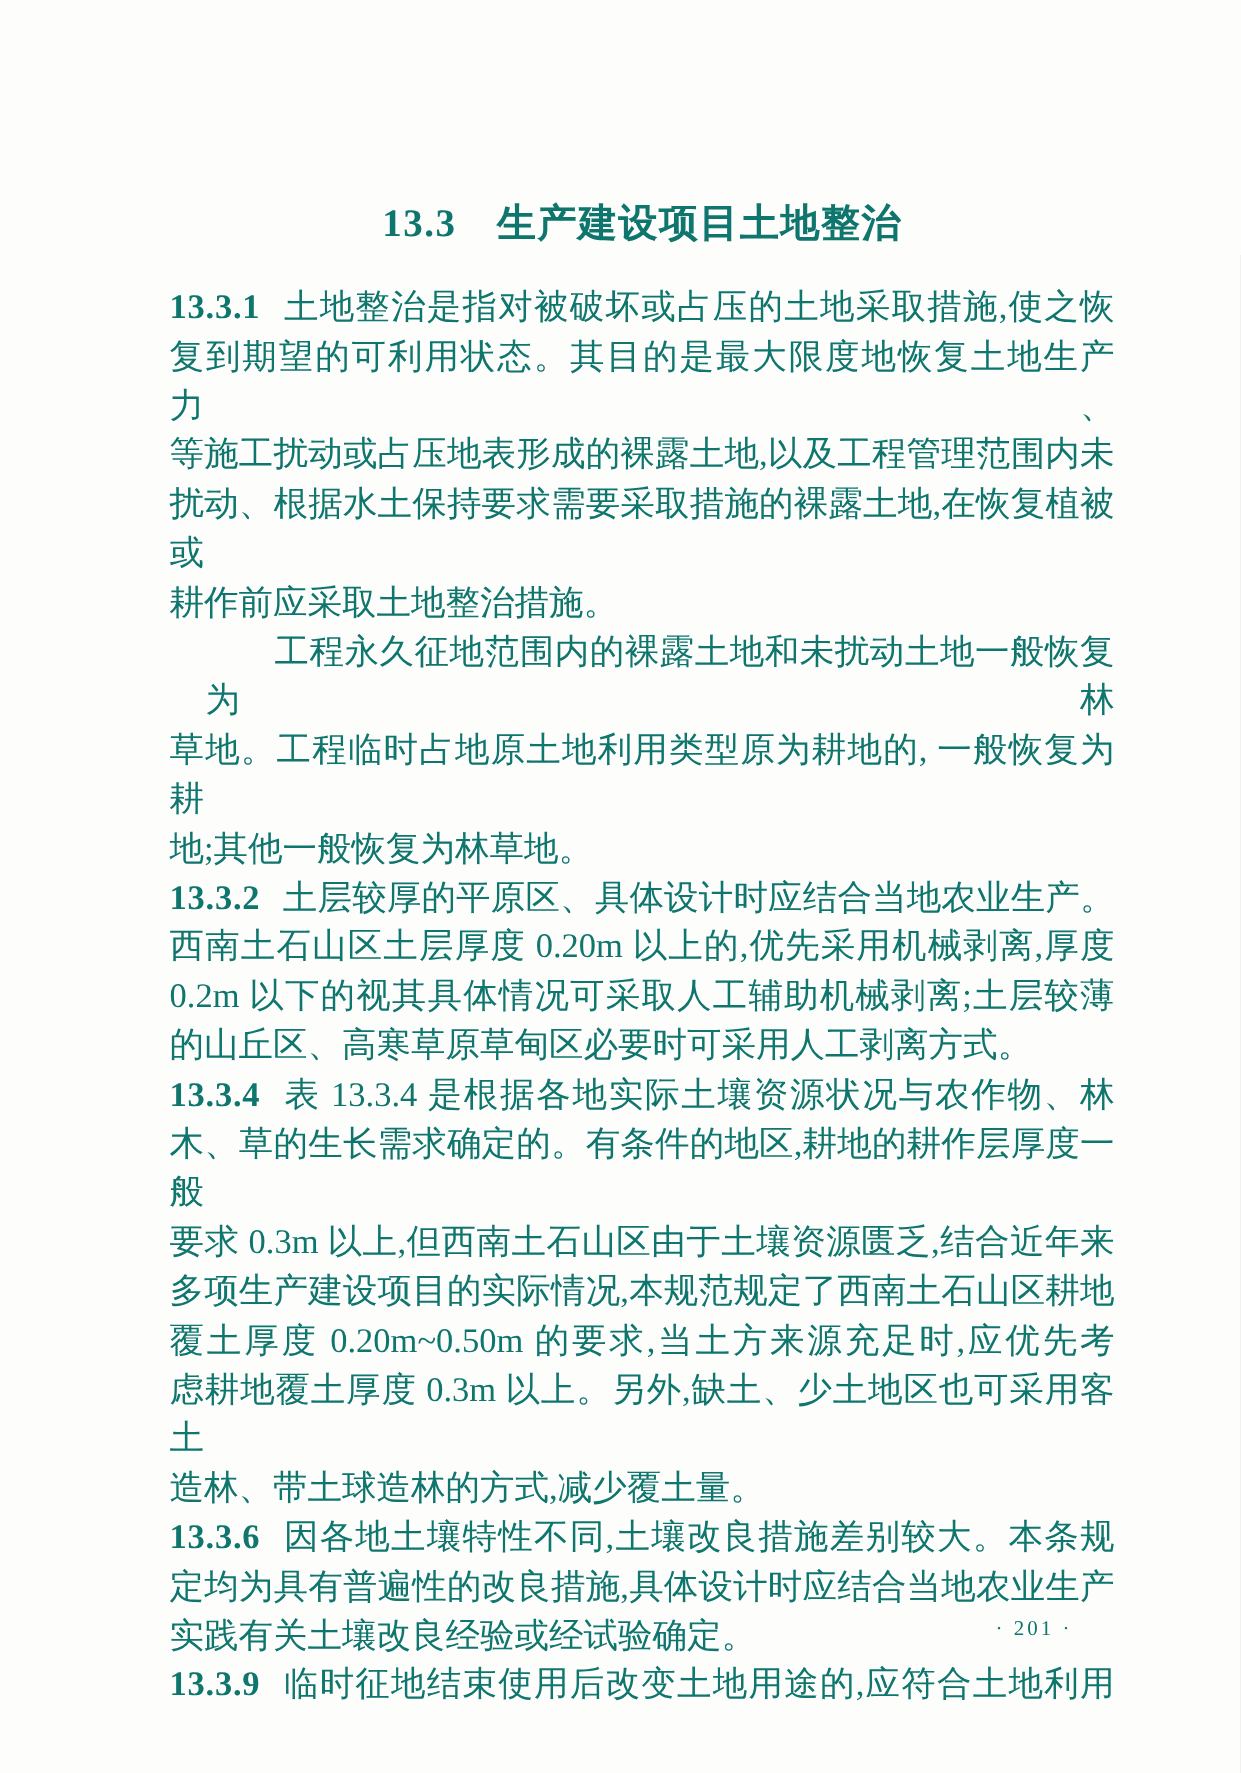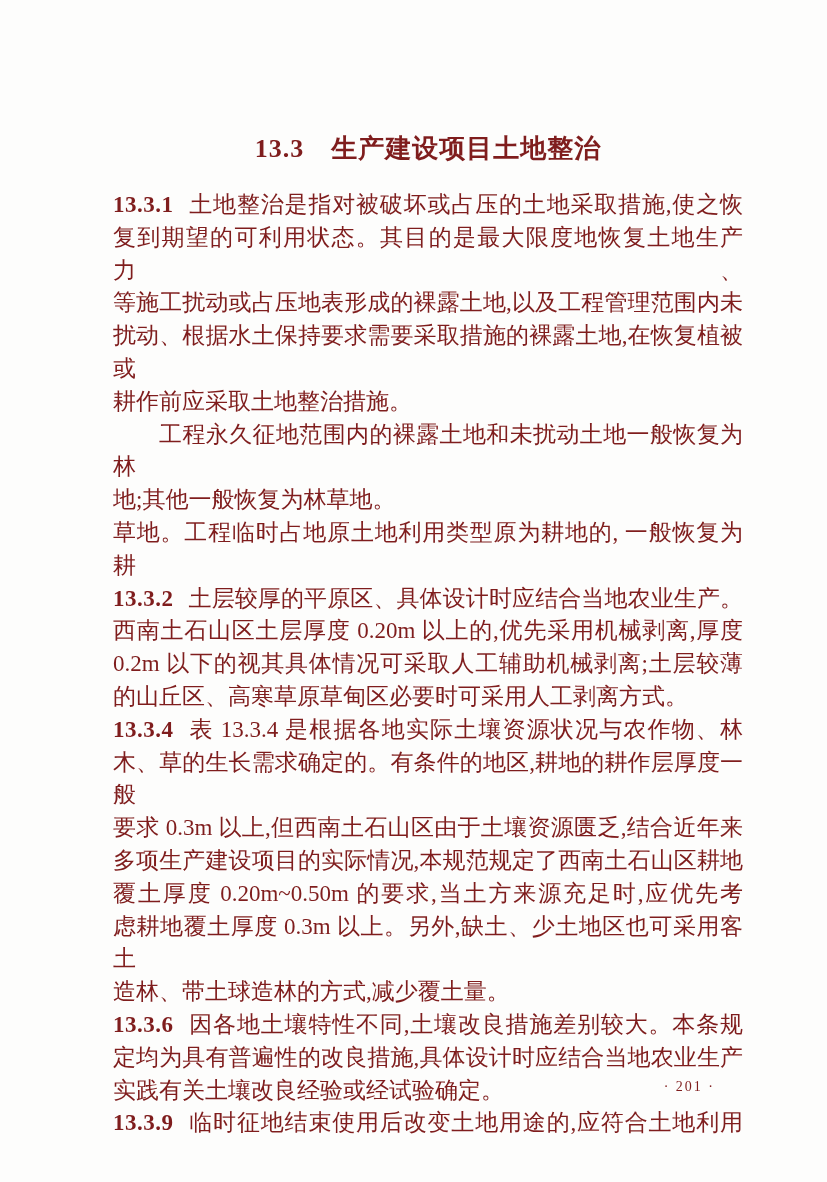--- a/index.html
+++ b/index.html
@@ -7,21 +7,21 @@
     padding: 0;
     background: #e8e8e8;
   }
   .page {
     position: relative;
     width: 827px;
     height: 1182px;
     margin: 0 auto;
     background: #fdfdfc;
     font-family: "Liberation Serif", "DejaVu Serif", serif;
-    color: #7f1d1d;
+    color: #0f766e;
     overflow: hidden;
   }
   .title {
     position: absolute;
     top: 131px;
     left: 113px;
     width: 630px;
     margin: 0;
     text-align: center;
     font-size: 26px;
@@ -40,20 +40,21 @@
   .line {
     text-align: justify;
     text-align-last: justify;
   }
   .line.end {
     text-align-last: left;
     font-family: Liberation Serif, serif;
   }
   .line.indent {
     text-indent: 2em;
+    margin-left: 24px;
   }
   .num {
     font-weight: bold;
     letter-spacing: 0.5px;
   }
   .num:not(:empty) {
     margin-right: 0.65em;
   }
   .footer {
     position: absolute;
@@ -69,22 +70,22 @@
 <div class="page">
   <h1 class="title">13.3　生产建设项目土地整治</h1>
 
   <div class="body" id="lines">
       <div class="line"><span class="num">13.3.1</span><span>土地整治是指对被破坏或占压的土地采取措施,使之恢</span></div>
       <div class="line"><span class="num"></span><span>复到期望的可利用状态。其目的是最大限度地恢复土地生产力、</span></div>
       <div class="line"><span class="num"></span><span>等施工扰动或占压地表形成的裸露土地,以及工程管理范围内未</span></div>
       <div class="line"><span class="num"></span><span>扰动、根据水土保持要求需要采取措施的裸露土地,在恢复植被或</span></div>
       <div class="line end"><span class="num"></span><span>耕作前应采取土地整治措施。</span></div>
       <div class="line indent"><span class="num"></span><span>工程永久征地范围内的裸露土地和未扰动土地一般恢复为林</span></div>
+      <div class="line"><span class="num"></span><span>草地。工程临时占地原土地利用类型原为耕地的, 一般恢复为耕</span></div>
       <div class="line end"><span class="num"></span><span>地;其他一般恢复为林草地。</span></div>
-      <div class="line"><span class="num"></span><span>草地。工程临时占地原土地利用类型原为耕地的, 一般恢复为耕</span></div>
       <div class="line"><span class="num">13.3.2</span><span>土层较厚的平原区、具体设计时应结合当地农业生产。</span></div>
       <div class="line"><span class="num"></span><span>西南土石山区土层厚度 0.20m 以上的,优先采用机械剥离,厚度</span></div>
       <div class="line"><span class="num"></span><span>0.2m 以下的视其具体情况可采取人工辅助机械剥离;土层较薄</span></div>
       <div class="line end"><span class="num"></span><span>的山丘区、高寒草原草甸区必要时可采用人工剥离方式。</span></div>
       <div class="line"><span class="num">13.3.4</span><span>表 13.3.4 是根据各地实际土壤资源状况与农作物、林</span></div>
       <div class="line"><span class="num"></span><span>木、草的生长需求确定的。有条件的地区,耕地的耕作层厚度一般</span></div>
       <div class="line"><span class="num"></span><span>要求 0.3m 以上,但西南土石山区由于土壤资源匮乏,结合近年来</span></div>
       <div class="line"><span class="num"></span><span>多项生产建设项目的实际情况,本规范规定了西南土石山区耕地</span></div>
       <div class="line"><span class="num"></span><span>覆土厚度 0.20m~0.50m 的要求,当土方来源充足时,应优先考</span></div>
       <div class="line"><span class="num"></span><span>虑耕地覆土厚度 0.3m 以上。另外,缺土、少土地区也可采用客土</span></div>

